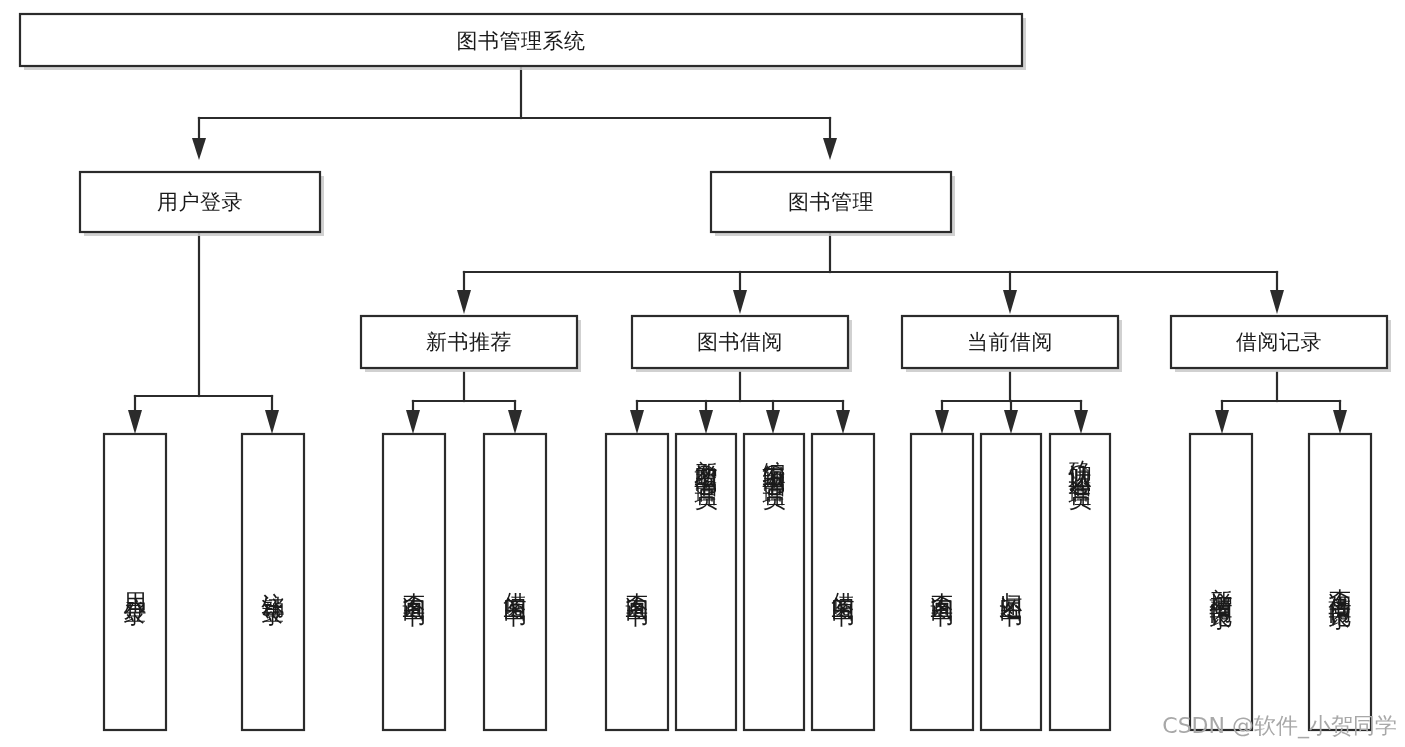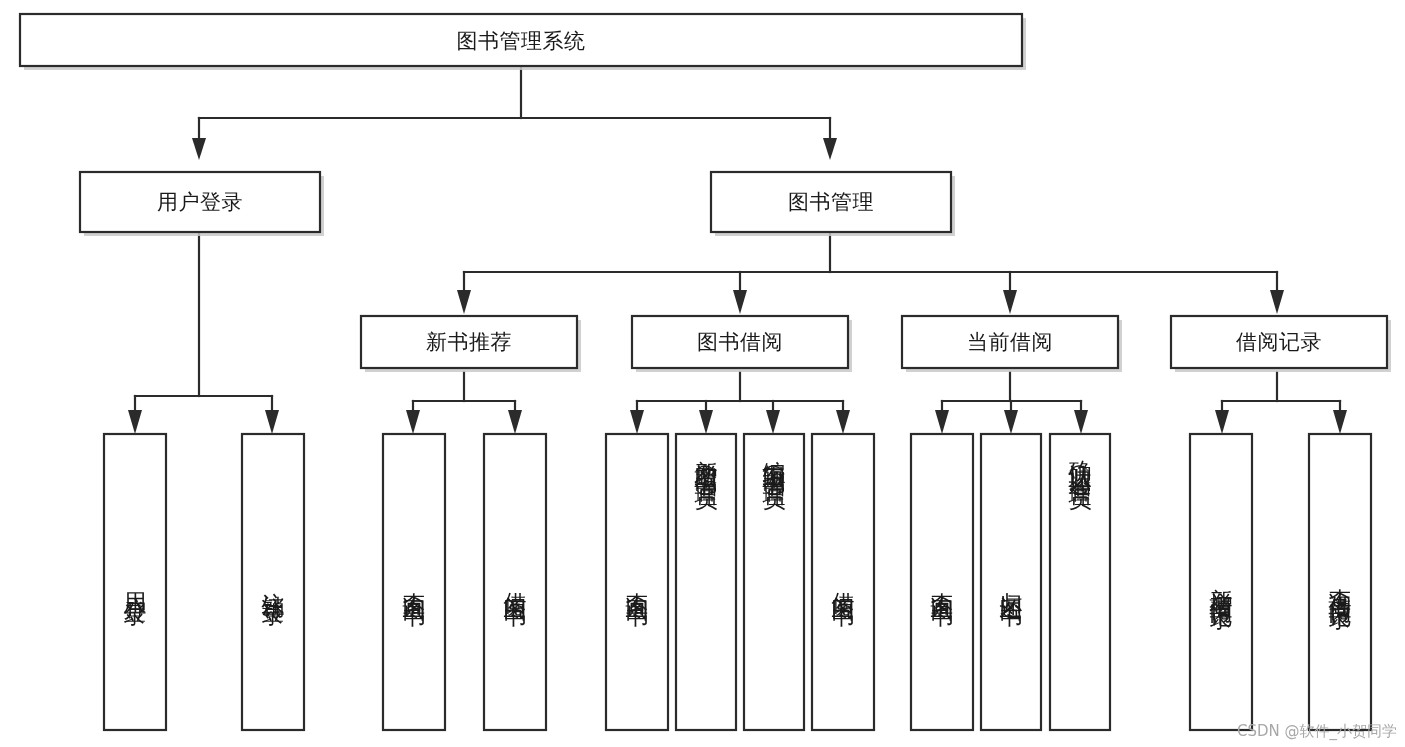--- a/index.html
+++ b/index.html
@@ -70,21 +70,21 @@
     line-height: 1;
     color: #1a1a1a;
     letter-spacing: 4px;
     white-space: nowrap;
   }
   .watermark {
     position: absolute;
     right: 8px;
     bottom: 6px;
     font-family: "DejaVu Sans", "Liberation Sans", sans-serif;
-    font-size: 15px;
+    font-size: 22px;
     color: #a8a8a8;
     white-space: nowrap;
     user-select: none;
   }
 </style>
 </head>
 <body>
 
 <div id="diagram-root">
 

